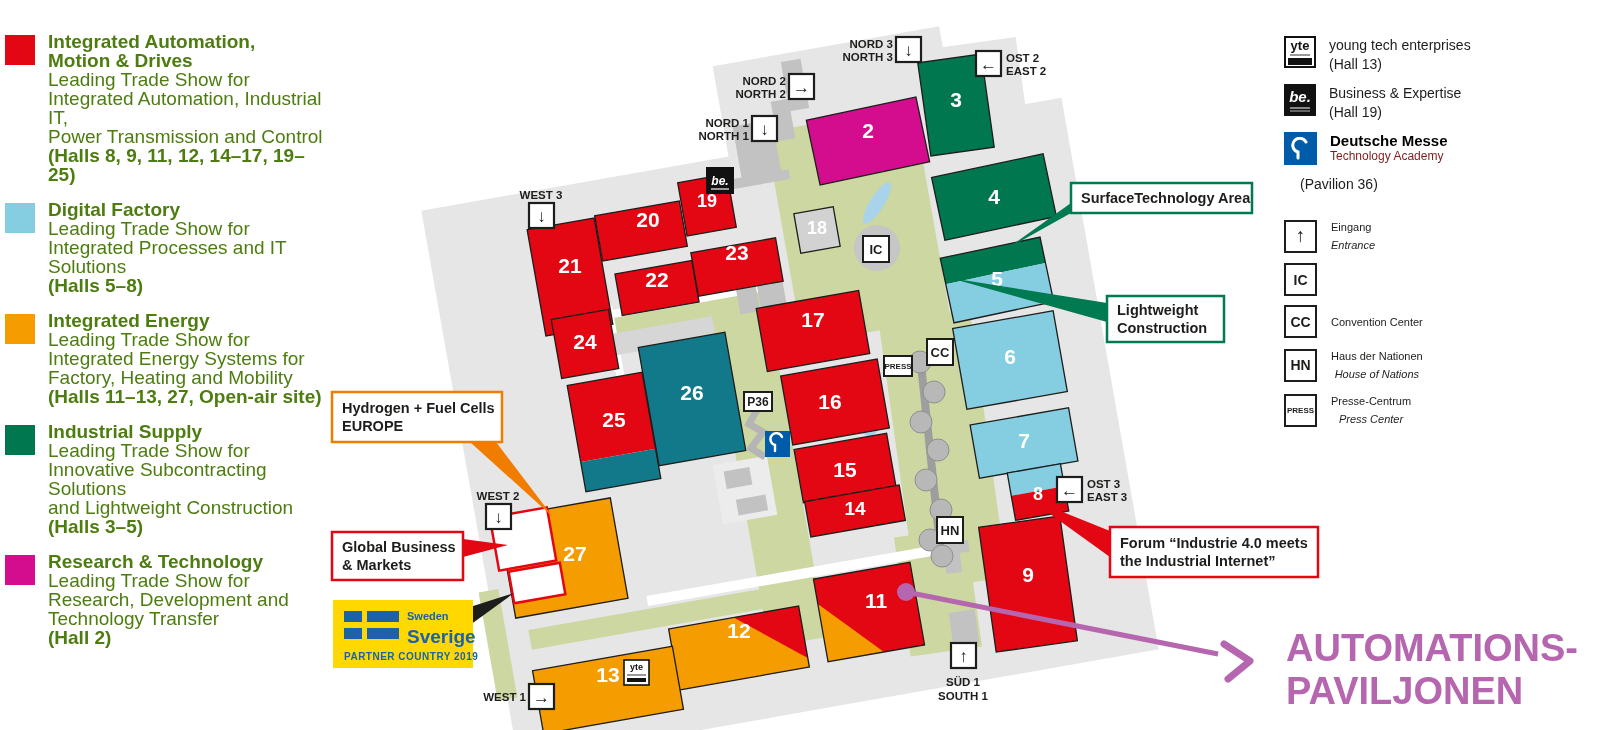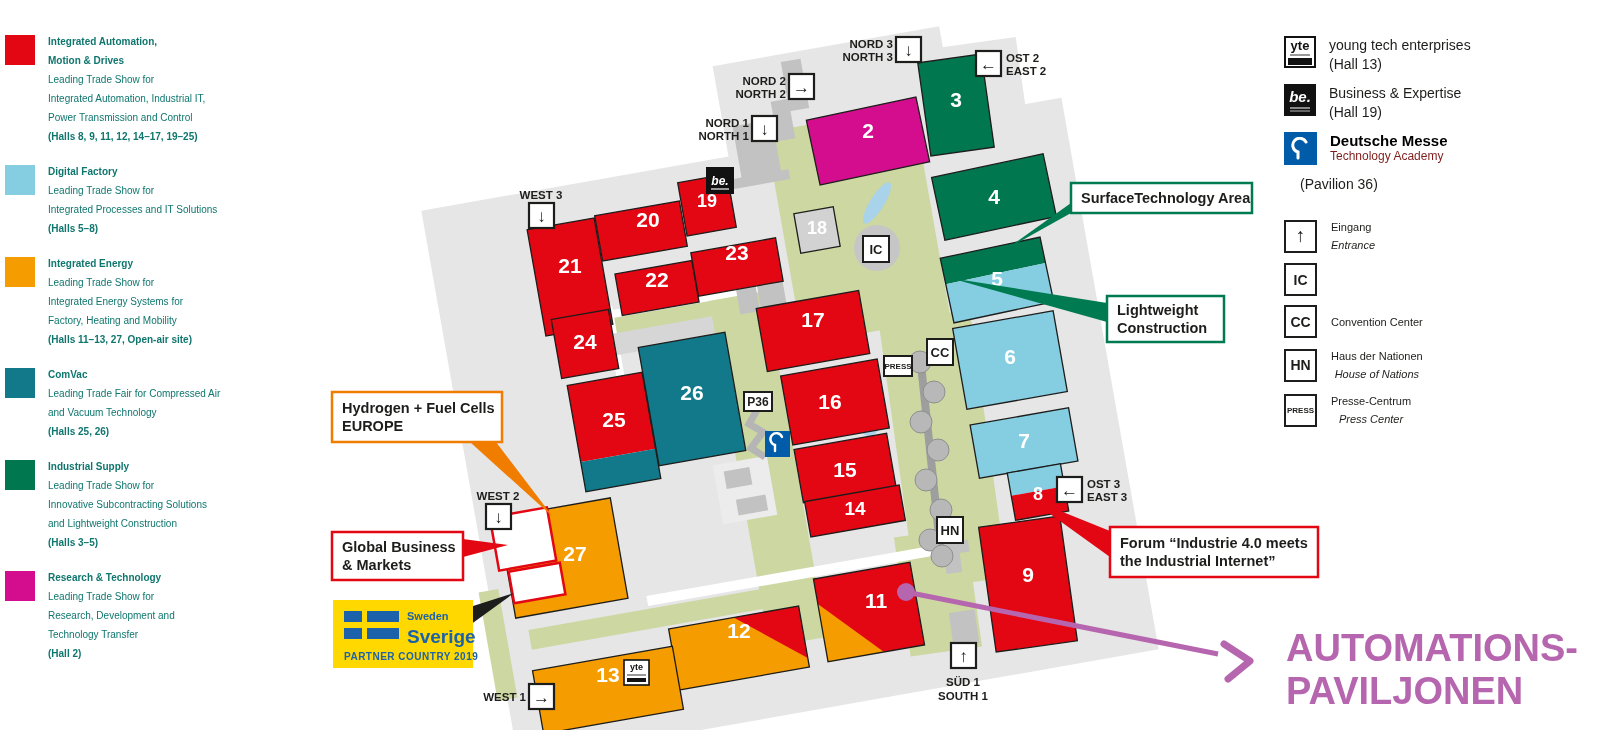--- a/index.html
+++ b/index.html
@@ -5,21 +5,21 @@
   html,body{margin:0;padding:0;background:#fff;}
   body{width:1600px;height:730px;font-family:"Liberation Sans",sans-serif;}
   .stage{position:relative;width:1600px;height:730px;background:#fff;overflow:hidden;}
   svg.map{position:absolute;left:0;top:0;width:1600px;height:730px;}
   svg.map text{font-family:"Liberation Sans",sans-serif;}
 
   
   .legend-left{position:absolute;left:5px;top:32px;width:318px;}
   .leg-item{display:flex;gap:13px;margin-bottom:16px;}
   .leg-swatch{width:30px;height:30px;flex:0 0 30px;margin-top:3px;}
-  .leg-text{font-size:10px;line-height:19px;color:#0f766e;}
+  .leg-text{font-size:19px;line-height:19px;color:#4d7c0f;}
   .leg-title,.leg-halls{font-weight:bold;}
 
   
   .legend-right{position:absolute;left:1284px;top:36px;width:312px;color:#1d1d1b;}
   .pr-row{display:flex;gap:13px;margin-bottom:10px;align-items:flex-start;}
   .pr-text{font-size:14px;line-height:19px;}
   .dm-name{font-weight:bold;font-size:15px;color:#000000;line-height:17px;}
   .dm-sub{font-size:12px;color:#7f1d1d;line-height:15px;}
   .pavilion-line{font-size:14px;line-height:19px;margin:2px 0 0 16px;}
   .fac-gap{height:24px;}
@@ -379,29 +379,20 @@
         <div class="leg-swatch" style="background: rgb(245, 156, 0);"></div>
         <div class="leg-text">
           <div class="leg-title">Integrated Energy</div>
           <div class="leg-body">Leading Trade Show for</div>
           <div class="leg-body">Integrated Energy Systems for</div>
           <div class="leg-body">Factory, Heating and Mobility</div>
           <div class="leg-halls">(Halls 11–13, 27, Open-air site)</div>
         </div>
       </div>
       <div class="leg-item">
-        <div class="leg-swatch" style="background: rgb(18, 121, 139);"></div>
-        <div class="leg-text">
-          <div class="leg-title">ComVac</div>
-          <div class="leg-body">Leading Trade Fair for Compressed Air</div>
-          <div class="leg-body">and Vacuum Technology</div>
-          <div class="leg-halls">(Halls 25, 26)</div>
-        </div>
-      </div>
-      <div class="leg-item">
         <div class="leg-swatch" style="background: rgb(0, 119, 78);"></div>
         <div class="leg-text">
           <div class="leg-title">Industrial Supply</div>
           <div class="leg-body">Leading Trade Show for</div>
           <div class="leg-body">Innovative Subcontracting Solutions</div>
           <div class="leg-body">and Lightweight Construction</div>
           <div class="leg-halls">(Halls 3–5)</div>
         </div>
       </div>
       <div class="leg-item">

